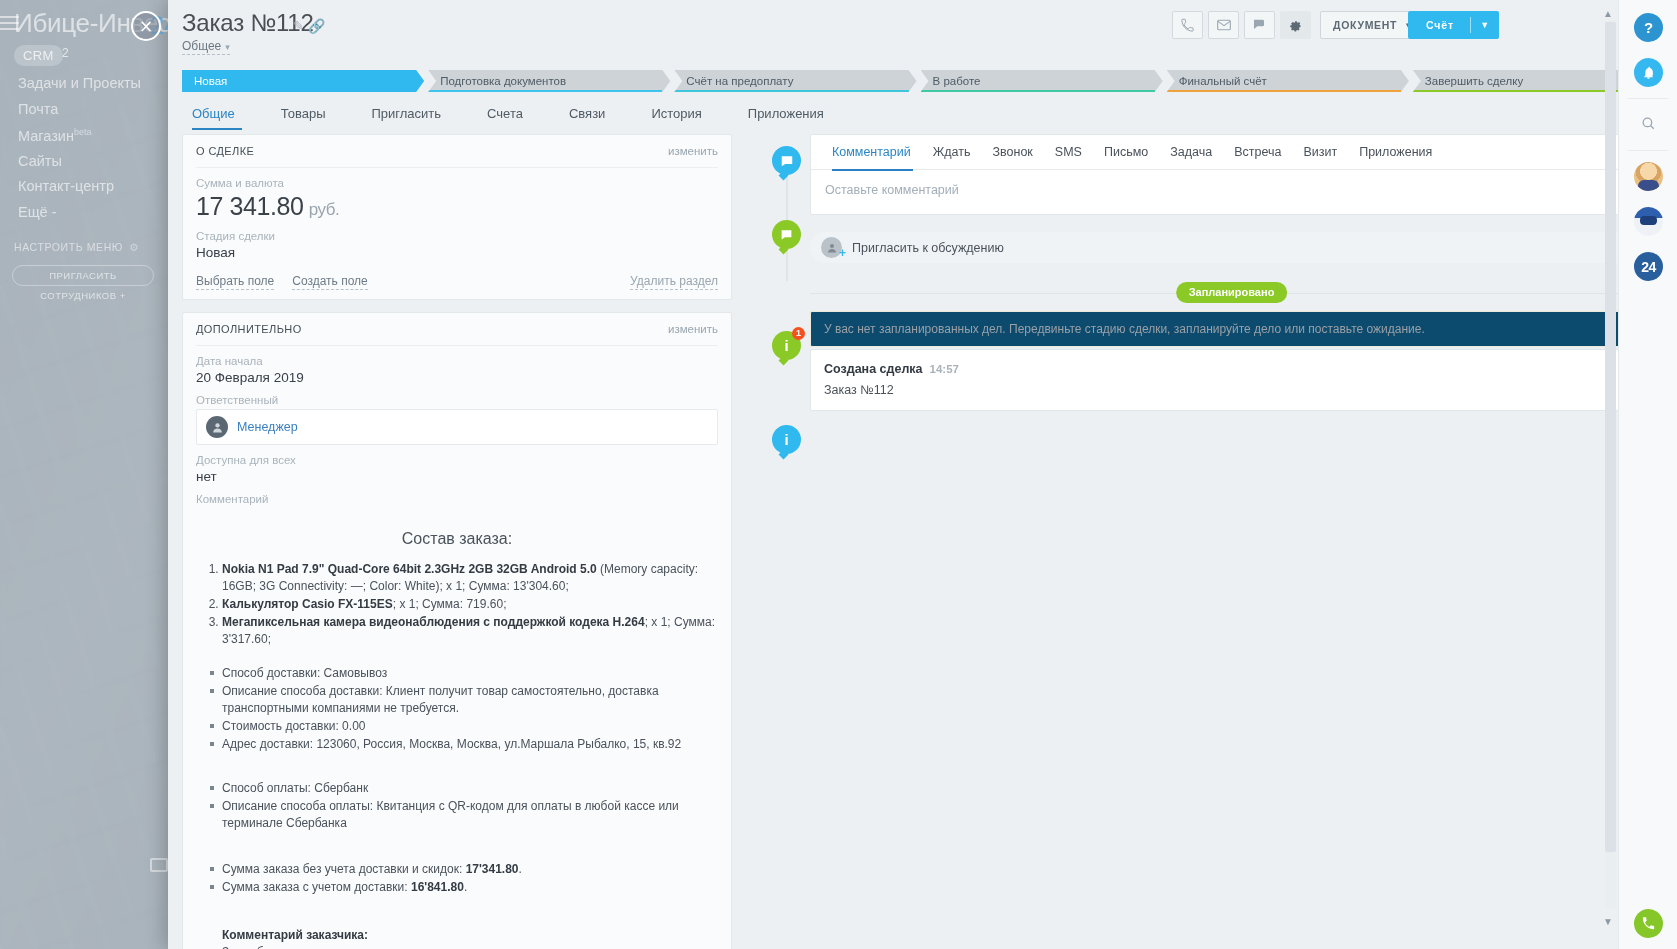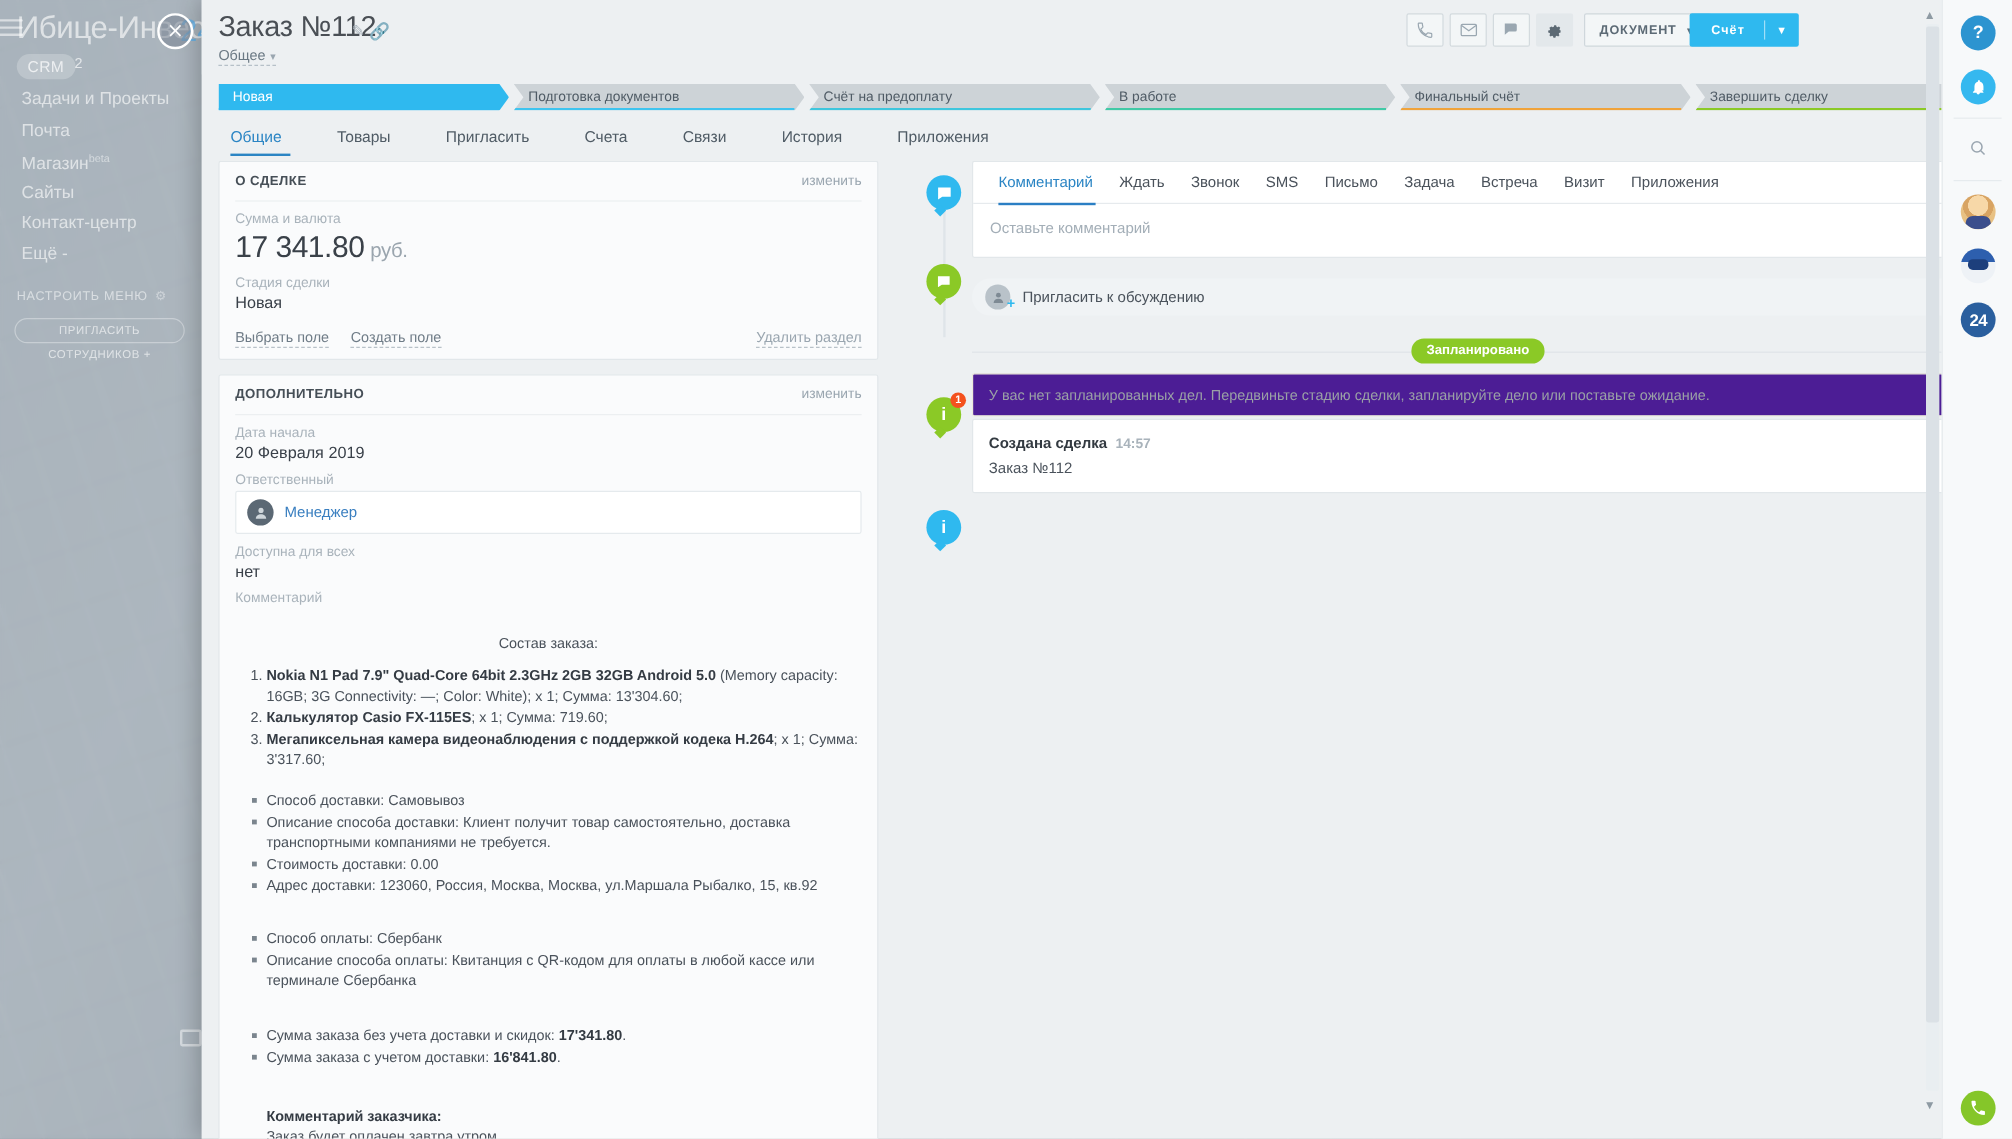--- a/index.html
+++ b/index.html
@@ -88,41 +88,41 @@
   .tab.sel{color:#2b85c4}
   .tab.sel:after{content:"";position:absolute;left:10px;right:10px;bottom:0;height:2px;background:#2b85c4}
 
   
   #content{position:absolute;left:0;top:134px;right:14px;bottom:0;overflow:hidden}
   #colL{position:absolute;left:14px;top:0;width:550px}
   #colR{position:absolute;left:600px;top:0;right:10px}
 
   .card{background:#fafbfc;border:1px solid #e2e7ea;border-radius:2px;margin-bottom:12px;padding:0 13px 0}
   .card-hd{display:flex;justify-content:space-between;align-items:center;height:33px;border-bottom:1px solid #eceff1}
-  .card-ttl{font-size:11px;font-weight:700;letter-spacing:.4px;color:#464f57;text-transform:uppercase}
+  .card-ttl{font-size:11px;font-weight:400;letter-spacing:.4px;color:#464f57;text-transform:uppercase}
   .card-edit{font-size:11.5px;color:#9aa6b0;cursor:pointer}
   .fld{padding:9px 0 0}
   .fld-lbl{font-size:11.5px;color:#a9b3bb;margin-bottom:3px}
   .fld-val{font-size:13.5px;color:#394049}
   .amount{font-size:25px;color:#3a4149;font-weight:400;letter-spacing:-.4px}
   .amount .cur{font-size:17px;color:#9aa5ae;margin-left:5px}
   .card-ft{display:flex;justify-content:space-between;align-items:center;height:34px;margin-top:5px}
   .lnk{font-size:12px;color:#6f7c87;border-bottom:1px dashed #b8c1c8;cursor:pointer;padding-bottom:1px}
   .lnk.r{color:#9aa6b0}
   .ft-left{display:flex;gap:18px}
 
   .resp{background:#fff;border:1px solid #e5eaed;border-radius:2px;height:36px;display:flex;
      align-items:center;gap:9px;padding:0 9px;margin-top:3px}
   .resp .av{width:22px;height:22px;border-radius:50%;background:#5b6874;display:flex;align-items:center;
      justify-content:center;color:#cfd6db;font-size:13px}
   .resp .nm{font-size:12.5px;color:#3a7fc0;cursor:pointer}
 
   
   #cmt{padding:8px 0 0;font-size:12px;color:#4a525b;line-height:1.42}
-  #cmtTitle{text-align:center;margin:12px 0 10px;font-size:12px;color:#4a525b}
+  #cmtTitle{text-align:center;margin:12px 0 10px;font-size:16px;color:#4a525b}
   #cmt ol{margin:0 0 0 26px}
   #cmt ol li{margin-bottom:1px}
   #cmt ul{margin:0 0 0 26px;list-style:none}
   #cmt ul li{position:relative;margin-bottom:1px}
   #cmt ul li:before{content:"";position:absolute;left:-12px;top:6px;width:4px;height:4px;background:#7b858e}
   #cmt b{font-weight:700;color:#343b43}
   #cmt .gap{height:16px}
   #cmt .cust{margin-left:26px}
 
   
@@ -152,21 +152,21 @@
   .invite .plus{position:absolute;right:-4px;bottom:-2px;color:#2fb9ef;font-size:12px;font-weight:700}
   .invite .tx{font-size:12.5px;color:#4a525b}
 
   .sep-row{position:relative;height:30px;margin-top:16px}
   .sep-row:before{content:"";position:absolute;left:0;right:0;top:14px;height:1px;background:#dfe4e8}
   .pill{position:absolute;left:50%;transform:translateX(-50%);top:3px;height:21px;border-radius:11px;
      padding:0 13px;line-height:21px;font-size:11px;color:#fff;font-weight:700}
   .pill.green{background:#8bc926}
   .pill.blue{background:#4bc3f2;font-weight:400}
 
-  .note{background:#4c1d95;border:1px solid #eceadb;border-radius:2px;padding:10px 13px;font-size:12px;
+  .note{background:#0c4a6e;border:1px solid #eceadb;border-radius:2px;padding:10px 13px;font-size:12px;
      color:#9aa0a6;margin-top:2px}
   .entry{position:relative;background:#fff;border:1px solid #e2e7ea;border-radius:2px;padding:11px 13px 13px;margin-top:2px}
   .entry .t1{font-size:12.5px;color:#333a41;font-weight:700}
   .entry .tm{font-size:11.5px;color:#a9b3bb;margin-left:7px;font-weight:700}
   .entry .t2{font-size:12.5px;color:#4a525b;margin-top:7px}
   .entry .usr{position:absolute;right:11px;top:11px;width:18px;height:18px;color:#6f7b85;font-size:14px;
      display:flex;align-items:center;justify-content:center}
 
   
   #sbPanel{position:absolute;right:3px;top:5px;width:9px;bottom:58px}

